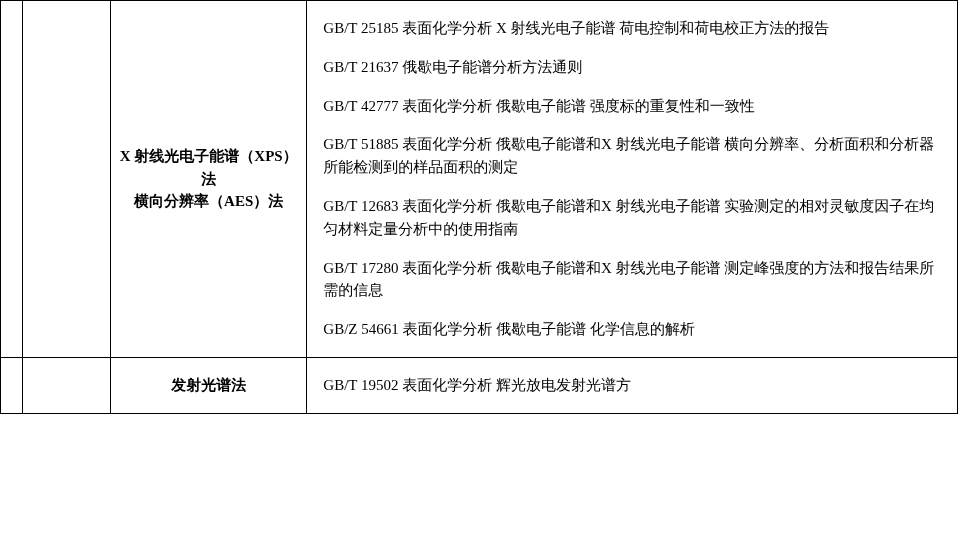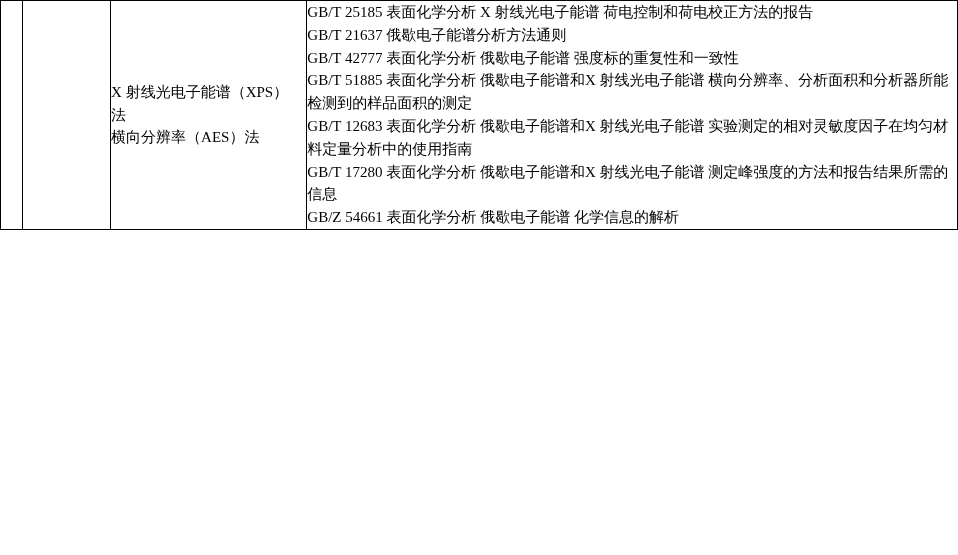--- a/index.html
+++ b/index.html
@@ -37,32 +37,33 @@
   
   col.c1 { width: 22px; }
   col.c2 { width: 88px; }
   col.c3 { width: 196px; }
   col.c4 { width: 650px; }
 
   
   table.doc-table tr td:first-child { border-left: 1px solid #000; }
   .method-cell {
     padding: 4px 10px 4px 14px;
-    font-weight: normal;
+    font-weight: bold;
     font-size: 15px;
     line-height: 1.55;
+    text-align: center;
   }
   .std-cell {
     padding: 5px 8px 6px 8px;
     font-size: 15px;
     line-height: 1.56;
     vertical-align: top;
   }
   .std-line {
-    margin: 0;
+    margin: 16px;
     padding: 0;
     text-indent: 0;
   }
   
   .empty { }
 </style>
 </head>
 <body>
 
 <div class="page">
@@ -85,15 +86,25 @@
         <td class="std-cell">
           <p class="std-line">GB/T 25185  表面化学分析  X 射线光电子能谱  荷电控制和荷电校正方法的报告</p>
           <p class="std-line">GB/T 21637  俄歇电子能谱分析方法通则</p>
           <p class="std-line">GB/T 42777  表面化学分析  俄歇电子能谱  强度标的重复性和一致性</p>
           <p class="std-line">GB/T 51885  表面化学分析  俄歇电子能谱和X 射线光电子能谱  横向分辨率、分析面积和分析器所能检测到的样品面积的测定</p>
           <p class="std-line">GB/T 12683  表面化学分析  俄歇电子能谱和X 射线光电子能谱  实验测定的相对灵敏度因子在均匀材料定量分析中的使用指南</p>
           <p class="std-line">GB/T 17280  表面化学分析  俄歇电子能谱和X 射线光电子能谱  测定峰强度的方法和报告结果所需的信息</p>
           <p class="std-line">GB/Z 54661  表面化学分析  俄歇电子能谱  化学信息的解析</p>
         </td>
       </tr>
+      <tr>
+        <td class="empty"></td>
+        <td class="empty"></td>
+        <td class="method-cell">
+          <div>发射光谱法</div>
+        </td>
+        <td class="std-cell">
+          <p class="std-line">GB/T 19502  表面化学分析  辉光放电发射光谱方</p>
+        </td>
+      </tr>
     </tbody>
   </table>
 </div>
 
 </body></html>

